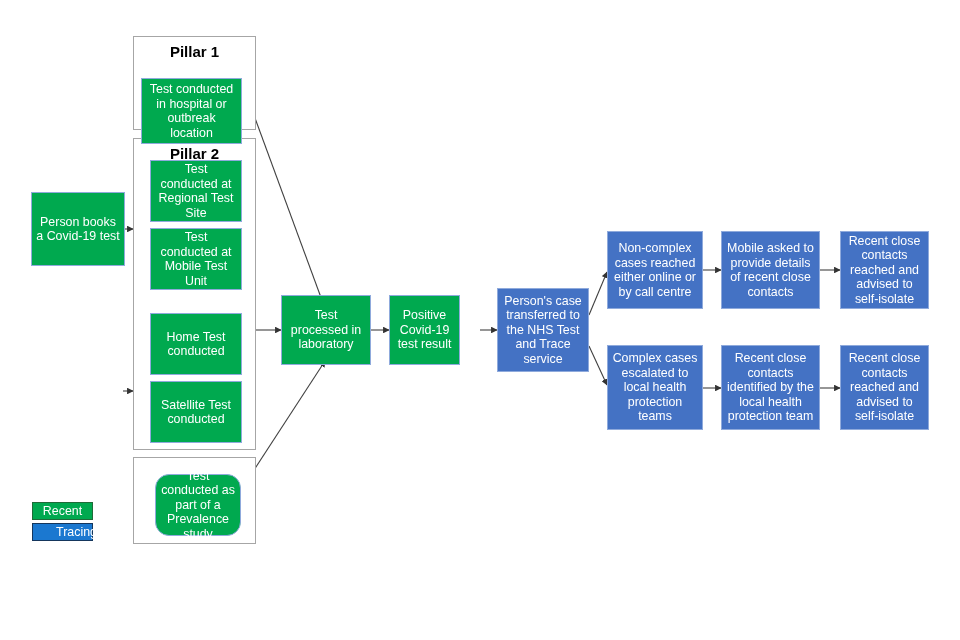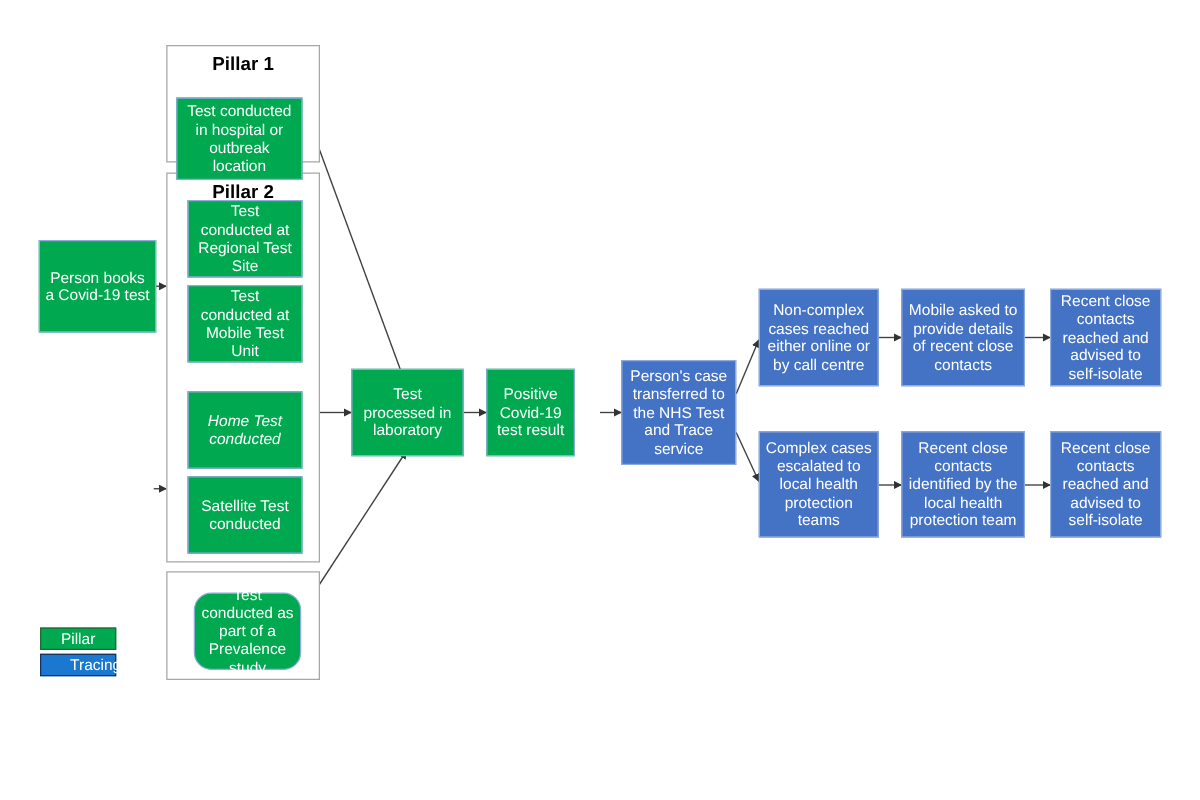--- a/index.html
+++ b/index.html
@@ -115,21 +115,21 @@
   <div class="pillar" style="left:133px; top:36px; width:123px; height:94px;">
     <div class="pillar-title" style="top:6px;">Pillar 1</div>
   </div>
   <div class="node green" style="left:141px; top:58px; width:101px; height:66px;margin-top:20px;">Test conducted in hospital or outbreak location</div>
 
   <div class="pillar" style="left:133px; top:138px; width:123px; height:312px;">
     <div class="pillar-title" style="top:6px;">Pillar 2</div>
   </div>
   <div class="node green" style="left:150px; top:160px; width:92px; height:62px;">Test conducted at Regional Test Site</div>
   <div class="node green" style="left:150px; top:228px; width:92px; height:62px;">Test conducted at Mobile Test Unit</div>
-  <div class="node green" style="left:150px; top:313px; width:92px; height:62px;font-style:italic;">Home Test conducted</div>
+  <div class="node green" style="left:150px; top:313px; width:92px; height:62px;">Home Test conducted</div>
   <div class="node green" style="left:150px; top:381px; width:92px; height:62px;">Satellite Test conducted</div>
 
   <div class="pillar" style="left:133px; top:457px; width:123px; height:87px;">
     <div class="pillar-title" style="top:23px;">Pillar 4</div>
   </div>
   <div class="node green" style="left:155px; top:474px; width:86px; height:62px;border-radius:14px;">Test conducted as part of a Prevalence study</div>
 
   <div class="node green" style="left:31px; top:192px; width:94px; height:74px;">Person books a Covid-19 test</div>
 
   <div class="node green" style="left:281px; top:295px; width:90px; height:70px;">Test processed in laboratory</div>
@@ -137,16 +137,16 @@
   <div class="node blue" style="left:607px; top:231px; width:96px; height:78px;">Non-complex cases reached either online or by call centre</div>
 
   <div class="node blue" style="left:497px; top:288px; width:92px; height:84px;">Person's case transferred to the NHS Test and Trace service</div>
   <div class="node blue" style="left:721px; top:231px; width:99px; height:78px;">Mobile asked to provide details of recent close contacts</div>
   <div class="node blue" style="left:840px; top:231px; width:89px; height:78px;">Recent close contacts reached and advised to self-isolate</div>
 
   <div class="node blue" style="left:607px; top:345px; width:96px; height:85px;">Complex cases escalated to local health protection teams</div>
   <div class="node blue" style="left:721px; top:345px; width:99px; height:85px;text-align:center;">Recent close contacts identified by the local health protection team</div>
   <div class="node blue" style="left:840px; top:345px; width:89px; height:85px;">Recent close contacts reached and advised to self-isolate</div>
 
-  <div class="legend-item legend-testing" style="left:32px; top:502px; width:61px; height:18px;">Pillar</div>
+  <div class="legend-item legend-testing" style="left:32px; top:502px; width:61px; height:18px;">Recent</div>
   <div class="legend-item legend-tracing" style="left:32px; top:523px; width:61px; height:18px;">Tracing</div>
 
 </div>
 
 </body></html>

